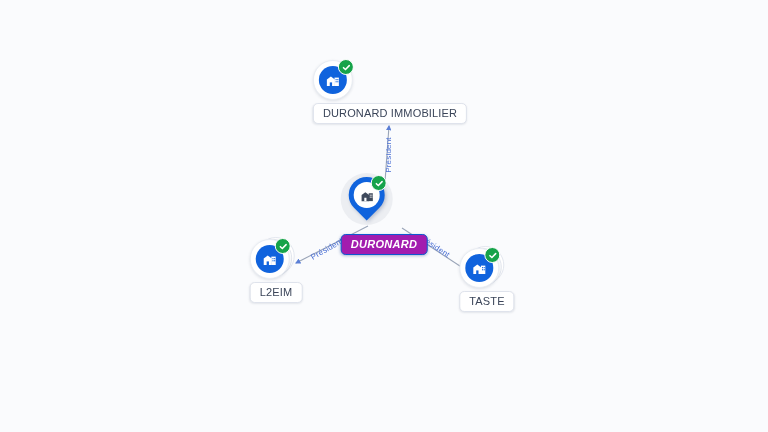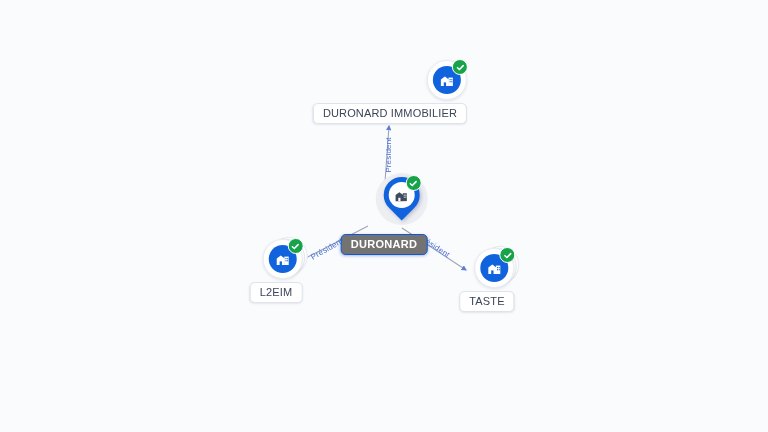--- a/index.html
+++ b/index.html
@@ -31,21 +31,21 @@
   
   .node {
     position: absolute;
     width: 0; height: 0;
   }
   .node-hit {
     position: absolute;
     transform: translate(-50%, -50%);
     display: flex;
     flex-direction: column;
-    align-items: flex-end;
+    align-items: flex-start;
   }
 
   
   .circle-icon-wrap {
     position: relative;
     width: 40px;
     height: 40px;
   }
   .stack-card {
     position: absolute;
@@ -148,26 +148,27 @@
     background: #ffffff;
     border: 1px solid #dfe3ec;
     color: #3b4559;
     font-size: 11px;
     line-height: 13px;
     white-space: nowrap;
     box-shadow: 0 1px 2px rgba(30,45,80,0.10);
     letter-spacing: 0.15px;
   }
   .node-label.primary {
-    background: #737373;
+    background: #a21caf;
     border: 1px solid #0f58cf;
     color: #ffffff;
     font-weight: bold;
     box-shadow: 0 1px 3px rgba(20,60,140,0.35);
     letter-spacing: 0.3px;
+    font-style: italic;
   }
 
   
   .edge-label {
     position: absolute;
     color: #4a6fd4;
     font-size: 8px;
     line-height: 9px;
     white-space: nowrap;
     transform-origin: 50% 50%;

